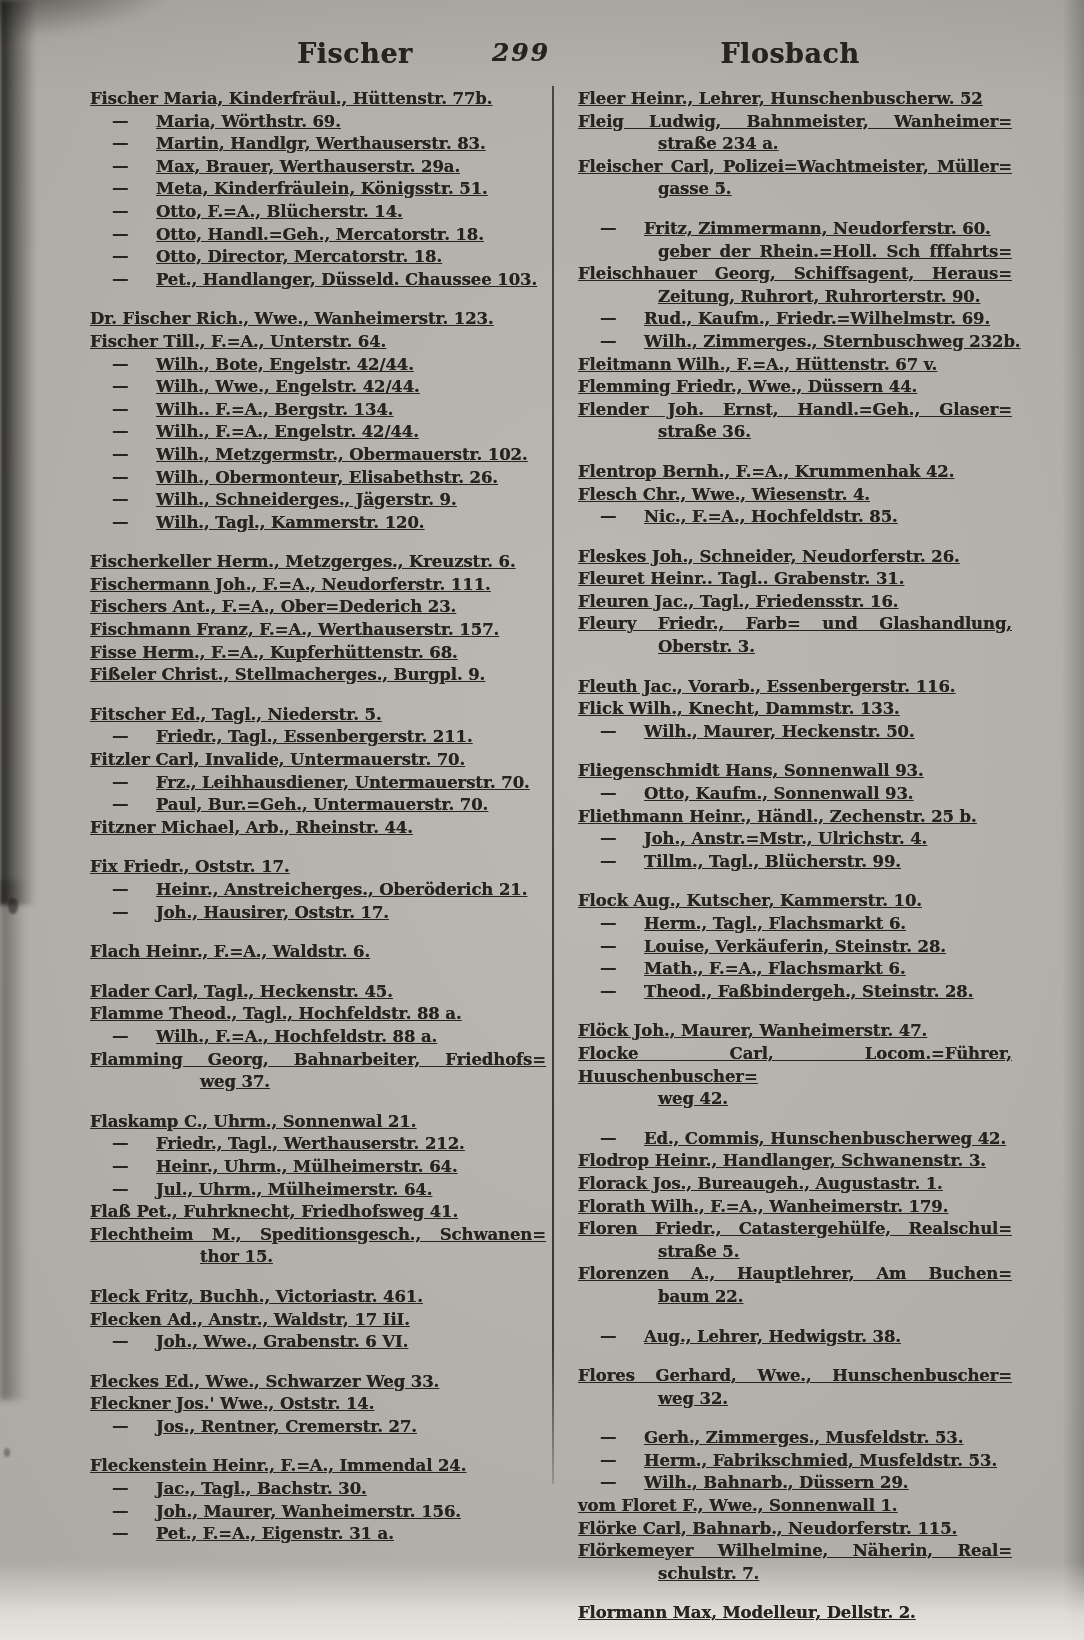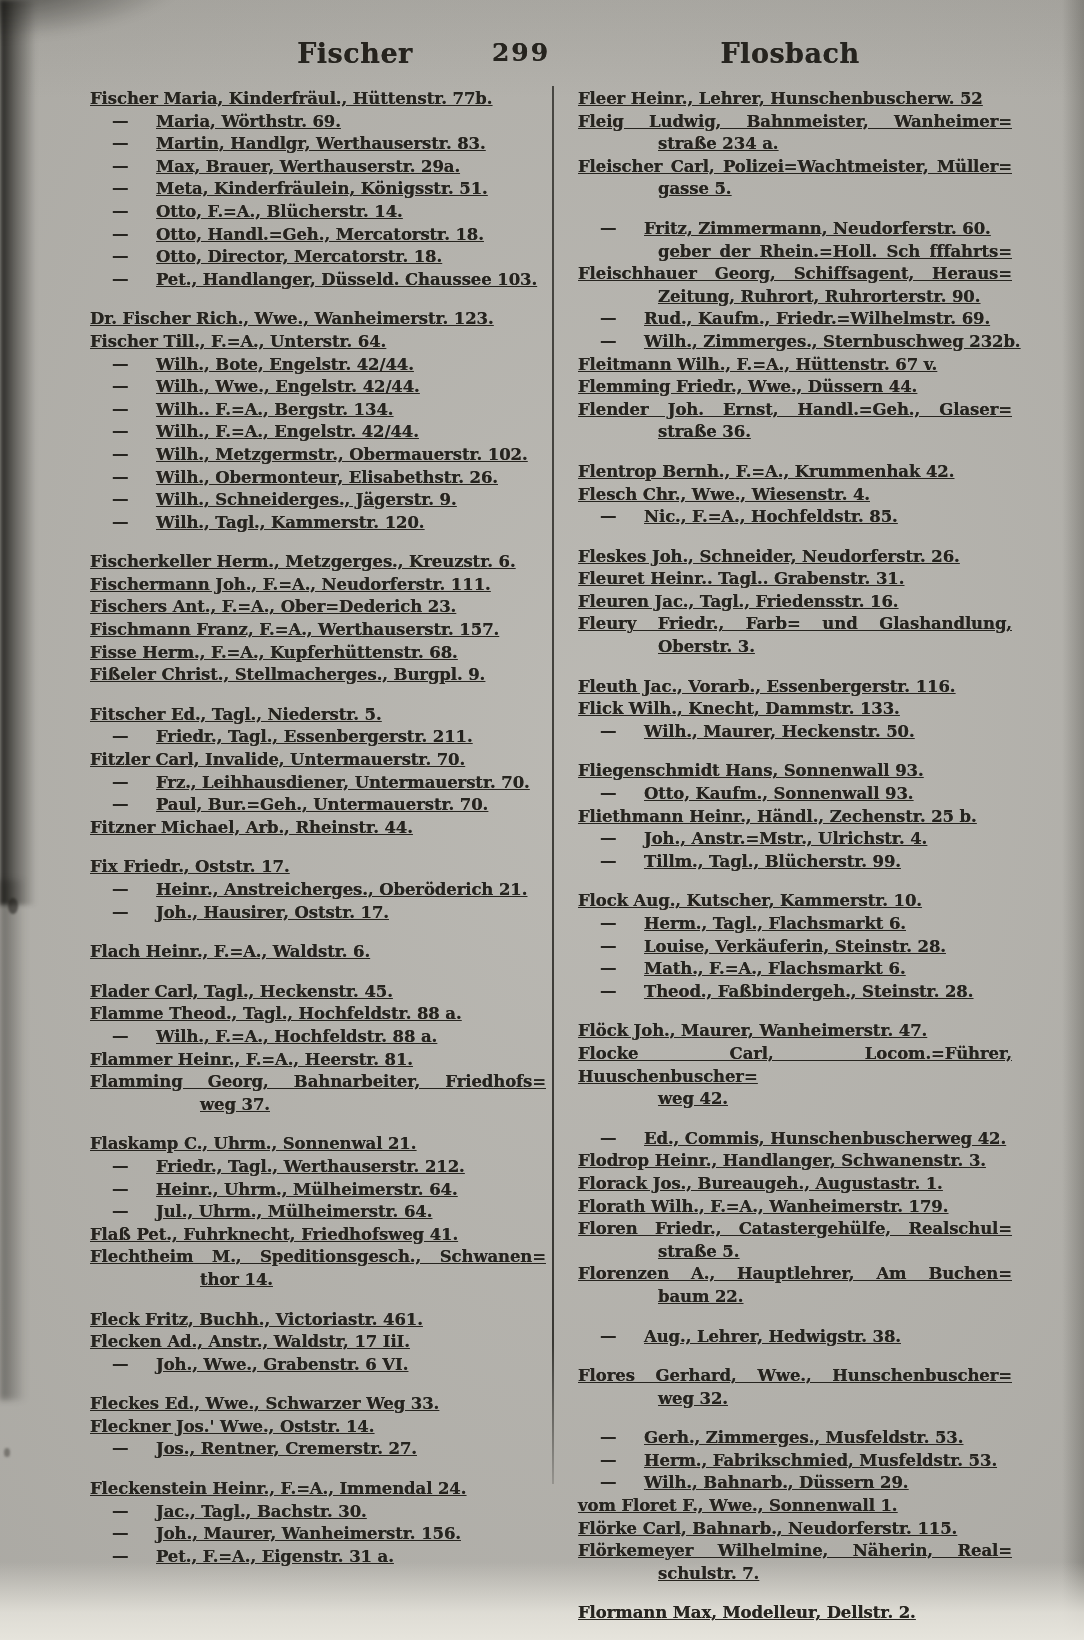--- a/index.html
+++ b/index.html
@@ -46,21 +46,21 @@
   }
   .speck-1{position:absolute;left:8px;top:898px;width:10px;height:16px;border-radius:50%;
     background:rgba(30,28,24,0.55);filter:blur(1px);}
   .speck-2{position:absolute;left:4px;top:1448px;width:6px;height:9px;border-radius:50%;
     background:rgba(40,38,32,0.4);filter:blur(1px);}
   
   .page-header{position:absolute;top:38px;left:0;width:1084px;height:40px;}
   .hdr{position:absolute;font-weight:700;font-size:27px;letter-spacing:0.5px;
     text-shadow:0 0 0.6px rgba(30,28,22,0.8);}
   .hdr-left{left:355px;transform:translateX(-50%);text-align:right;}
-  .hdr-num{left:521px;transform:translateX(-50%);font-size:25px;letter-spacing:2px;}
+  .hdr-num{left:521px;transform:translateX(-50%);font-size:25px;letter-spacing:2px;font-style:italic;}
   .hdr-right{left:770px;transform:translateX(-50%);margin-left:20px;}
   
   .divider{position:absolute;left:552px;top:86px;width:2px;height:1398px;
     background:linear-gradient(to bottom, rgba(35,34,30,0.75), rgba(35,34,30,0.85) 90%, rgba(35,34,30,0.2));}
   
   .col{position:absolute;top:88px;font-weight:700;font-size:16.5px;
     letter-spacing:-0.1px;
     text-shadow:0 0 0.5px rgba(32,30,24,0.75);text-decoration:underline;}
   .col-left{left:90px;width:456px;}
   .col-right{left:578px;width:434px;}
@@ -202,44 +202,41 @@
       <div class="entry gap">
         <div class="line">Flader Carl, Tagl., Heckenstr. 45.</div>
       </div>
       <div class="entry">
         <div class="line">Flamme Theod., Tagl., Hochfeldstr. 88 a.</div>
       </div>
       <div class="entry">
         <div class="line"><span class="dash">—</span>Wilh., F.=A., Hochfeldstr. 88 a.</div>
       </div>
       <div class="entry">
-        <div class="line">Flammer Heinr., F.=A., Heerstr. 81.</div>
-      </div>
-      <div class="entry">
         <div class="line j">Flamming Georg, Bahnarbeiter, Friedhofs=</div>
         <div class="line cont">weg 37.</div>
       </div>
       <div class="entry gap">
         <div class="line">Flaskamp C., Uhrm., Sonnenwal 21.</div>
       </div>
       <div class="entry">
         <div class="line"><span class="dash">—</span>Friedr., Tagl., Werthauserstr. 212.</div>
       </div>
       <div class="entry">
         <div class="line"><span class="dash">—</span>Heinr., Uhrm., Mülheimerstr. 64.</div>
       </div>
       <div class="entry">
         <div class="line"><span class="dash">—</span>Jul., Uhrm., Mülheimerstr. 64.</div>
       </div>
       <div class="entry">
         <div class="line">Flaß Pet., Fuhrknecht, Friedhofsweg 41.</div>
       </div>
       <div class="entry">
         <div class="line j">Flechtheim M., Speditionsgesch., Schwanen=</div>
-        <div class="line cont">thor 14.</div>
+        <div class="line cont">thor 15.</div>
       </div>
       <div class="entry gap">
         <div class="line">Fleck Fritz, Buchh., Victoriastr. 461.</div>
       </div>
       <div class="entry">
         <div class="line">Flecken Ad., Anstr., Waldstr, 17 IiI.</div>
       </div>
       <div class="entry">
         <div class="line"><span class="dash">—</span>Joh., Wwe., Grabenstr. 6 VI.</div>
       </div>

